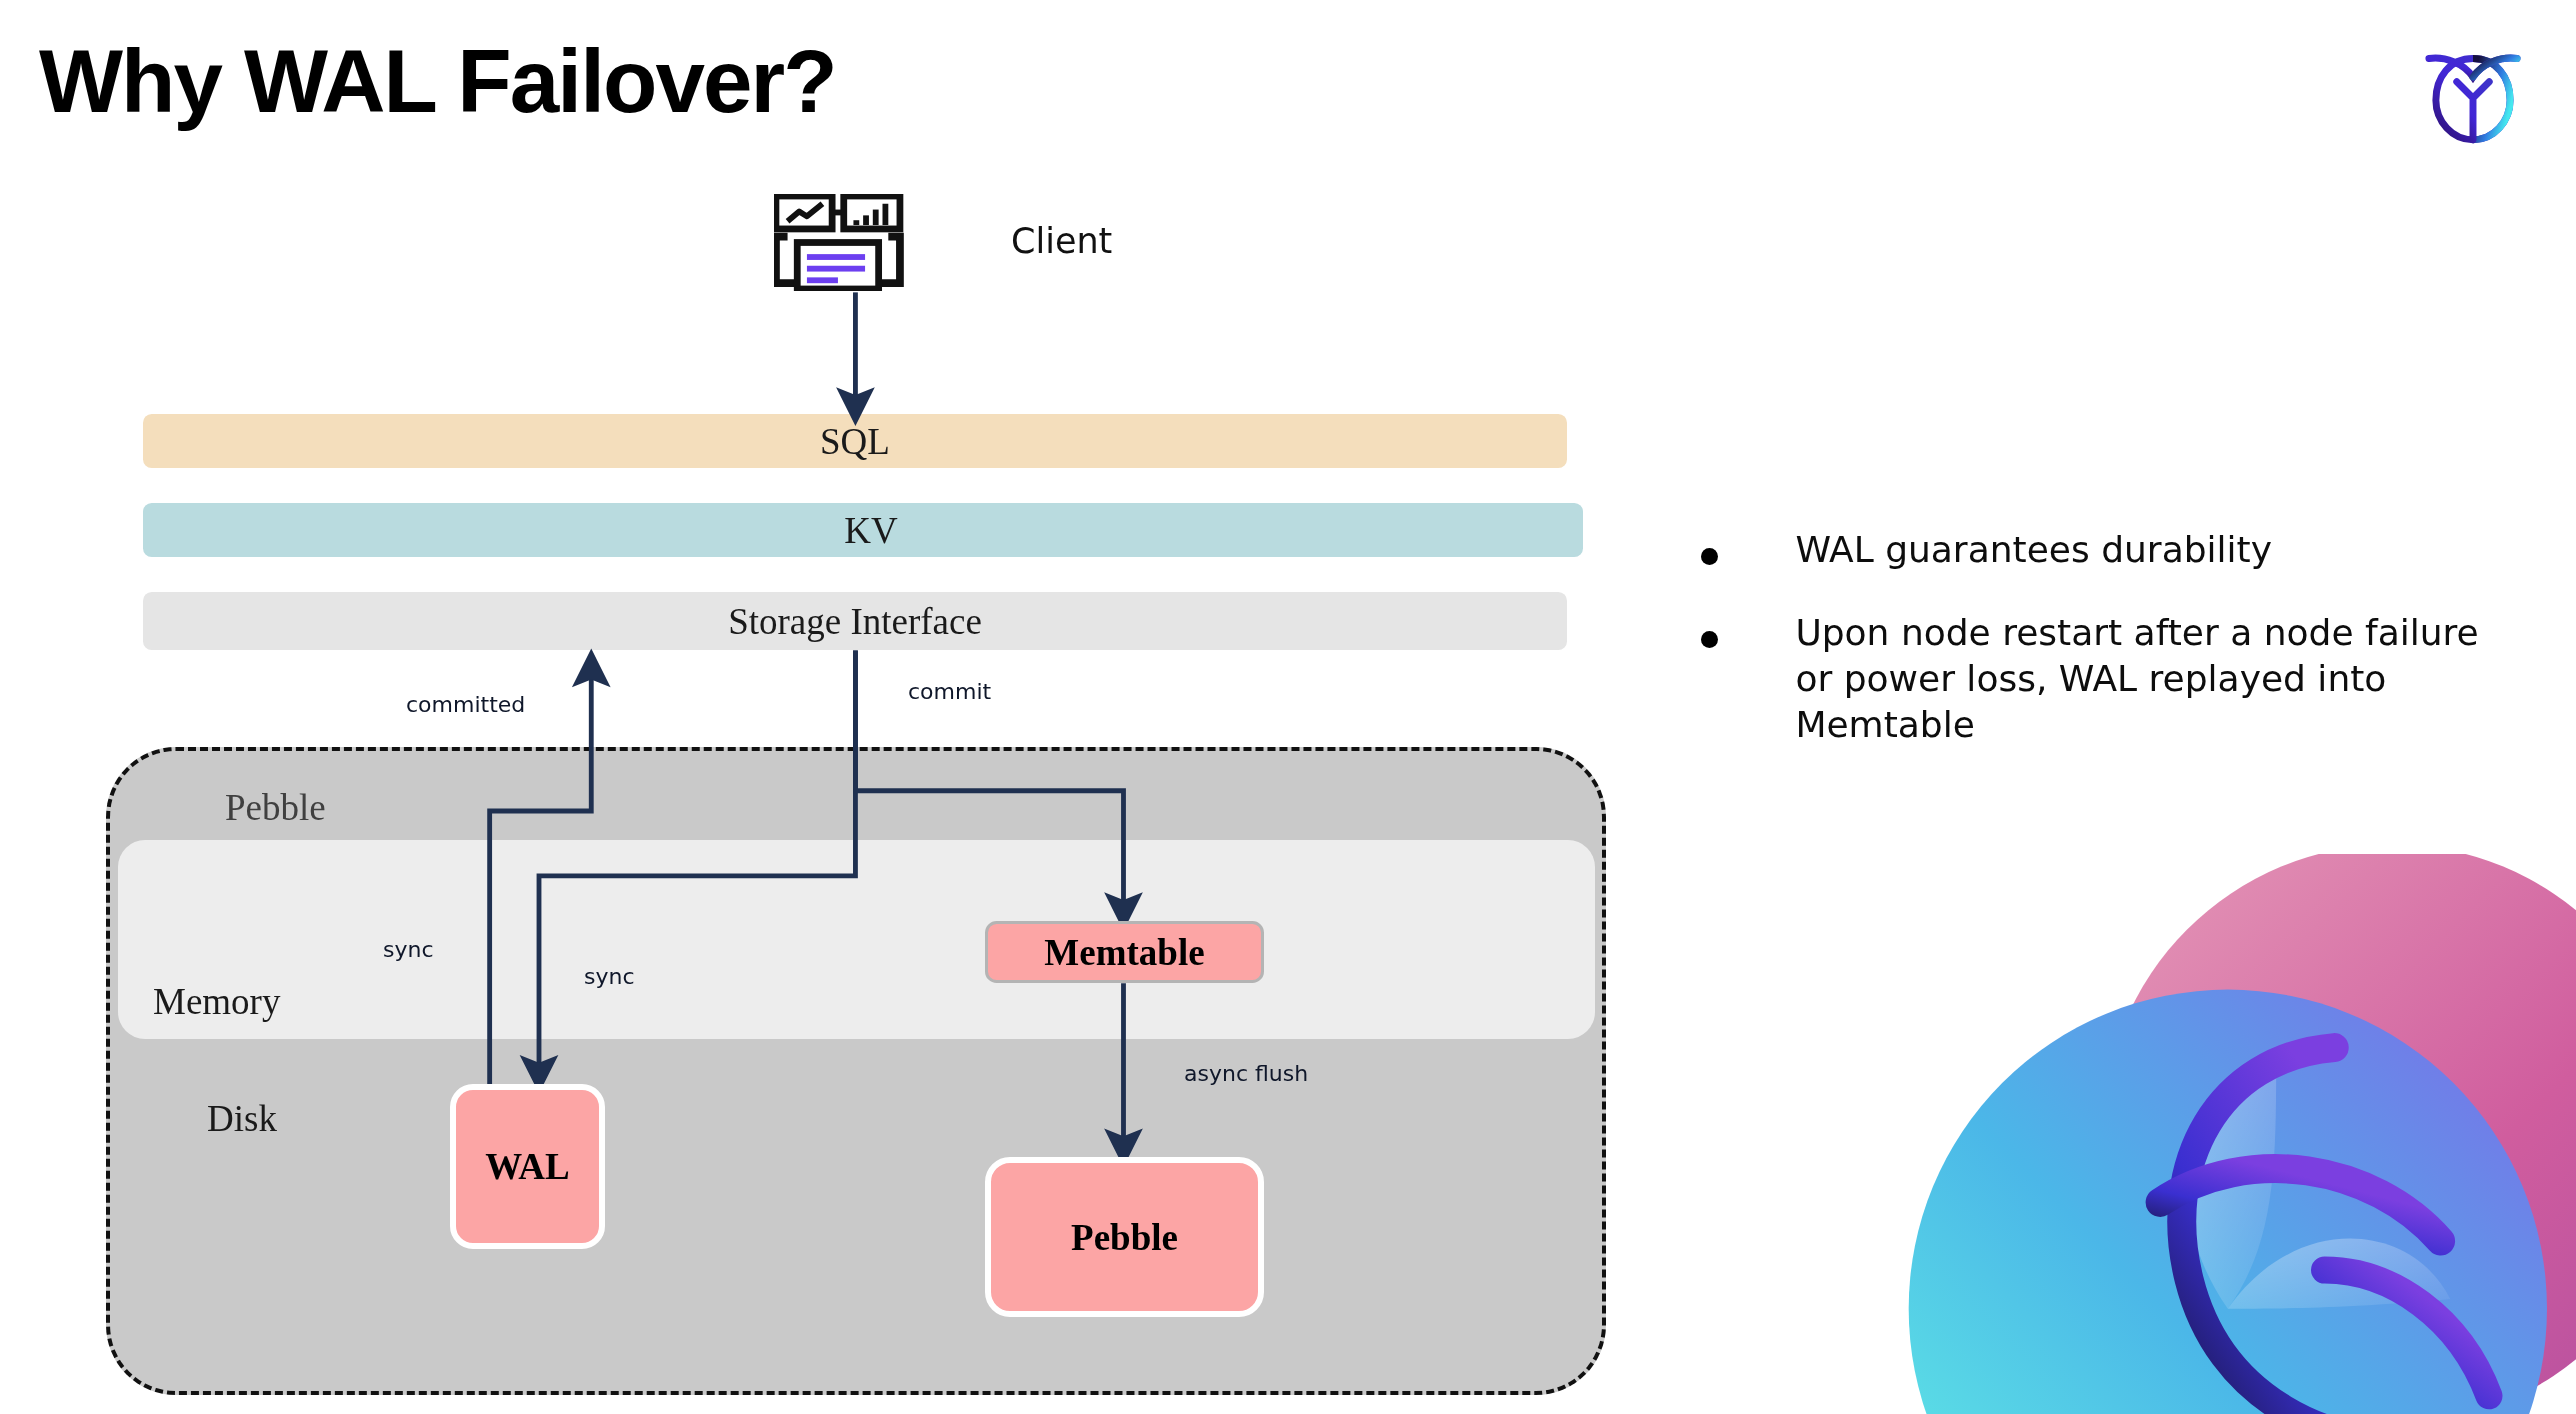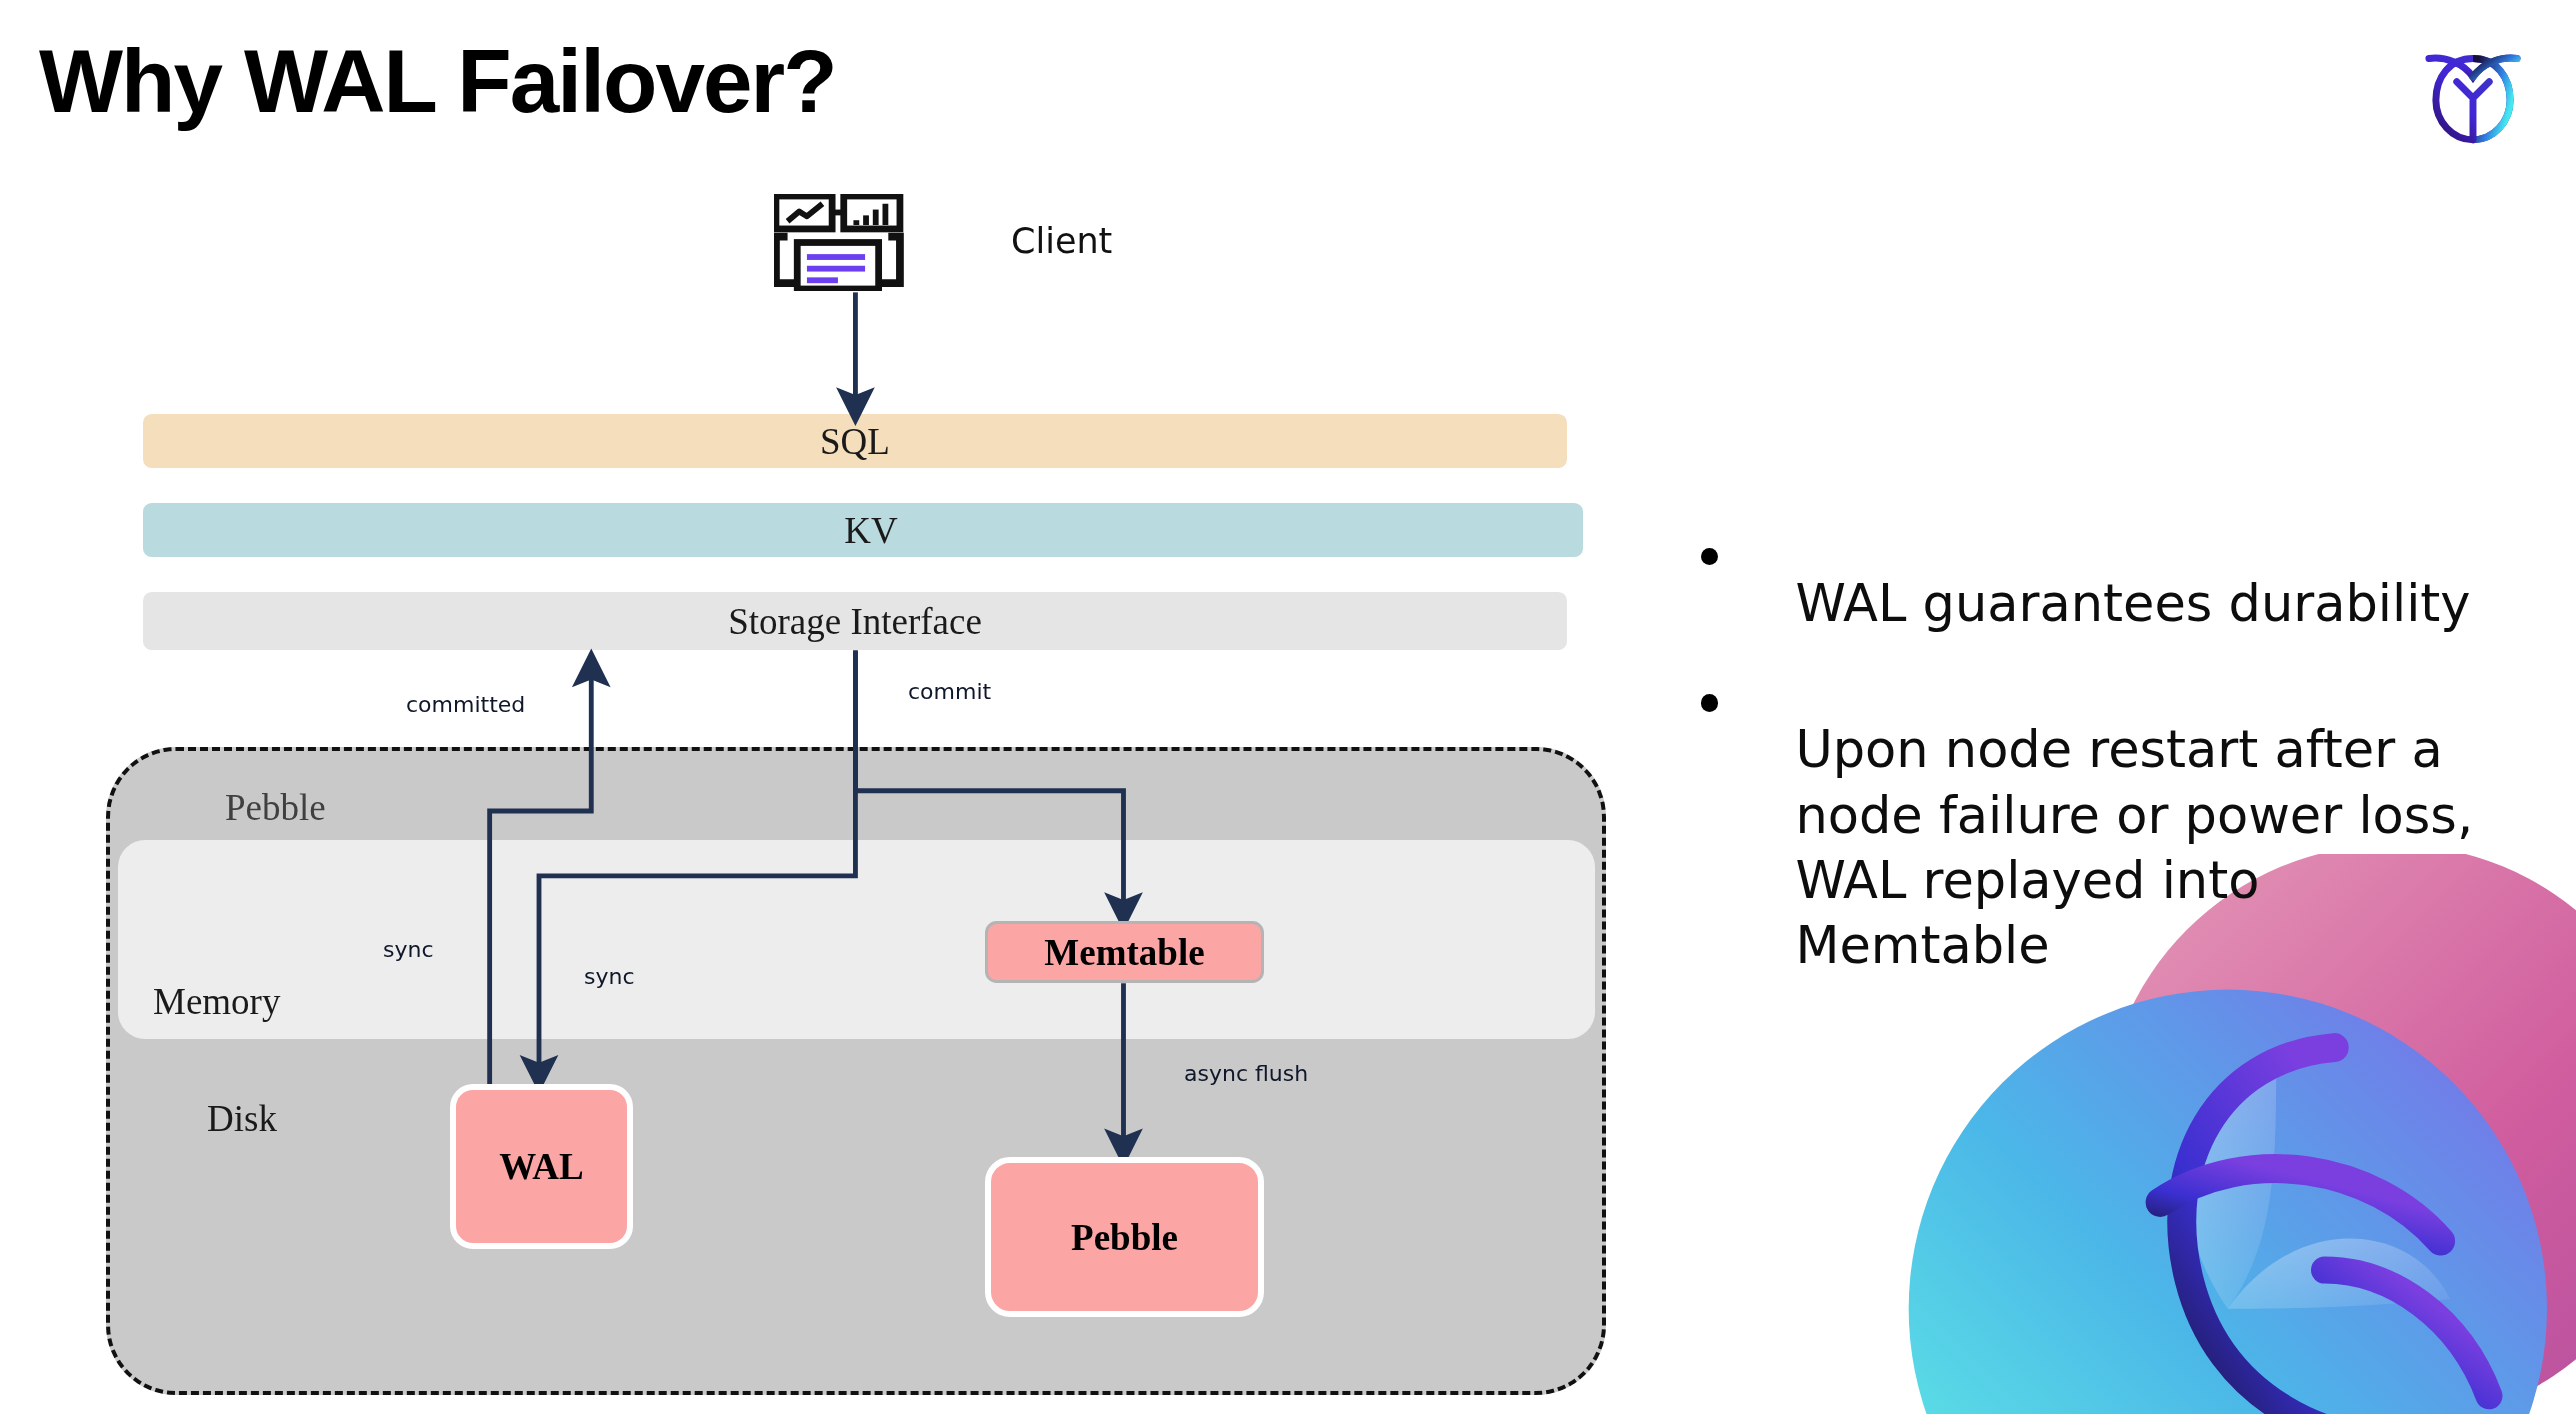--- a/index.html
+++ b/index.html
@@ -93,21 +93,21 @@
     display:flex;align-items:center;justify-content:center;
     font-family:"Liberation Serif",serif;
     font-weight:700;color:#000;
     box-sizing:border-box;
   }
   .node-memtable{
     left:985px;top:921px;width:279px;height:62px;
     border:3.9px solid #B4B4B4;border-radius:11.6px;font-size:37px;
   }
   .node-wal{
-    left:450px;top:1084px;width:183px;height:165px;
+    left:450px;top:1084px;width:155px;height:165px;
     border:6.8px solid #ffffff;border-radius:23px;font-size:37px;justify-content:center;
   }
   .node-sstable{
     left:985px;top:1157px;width:279px;height:160px;
     border:6.8px solid #ffffff;border-radius:25px;font-size:37px;
   }
 
   
   .flow-label{
     position:absolute;
@@ -129,21 +129,21 @@
     position:absolute;left:1701px;top:527px;width:803px;
   }
   .bullet-row{display:flex;align-items:flex-start;margin-bottom:37px;}
   .bullet-dot{
     width:17.4px;height:17.4px;border-radius:50%;background:#000;
     margin-top:21px;flex:0 0 17.4px;
   }
   .bullet-text{
     margin-left:77px;
     font-family:"DejaVu Sans",sans-serif;
-    font-size:51px;line-height:1.28;color:#0d0d0d;margin-top:44px;
+    font-size:36px;line-height:1.28;color:#0d0d0d;
   }
 </style>
 </head>
 <body>
 
 <div class="slide">
 
   <div class="title">Why WAL Failover?</div>
 
   <svg class="brand-logo" viewBox="0 0 100 100">

